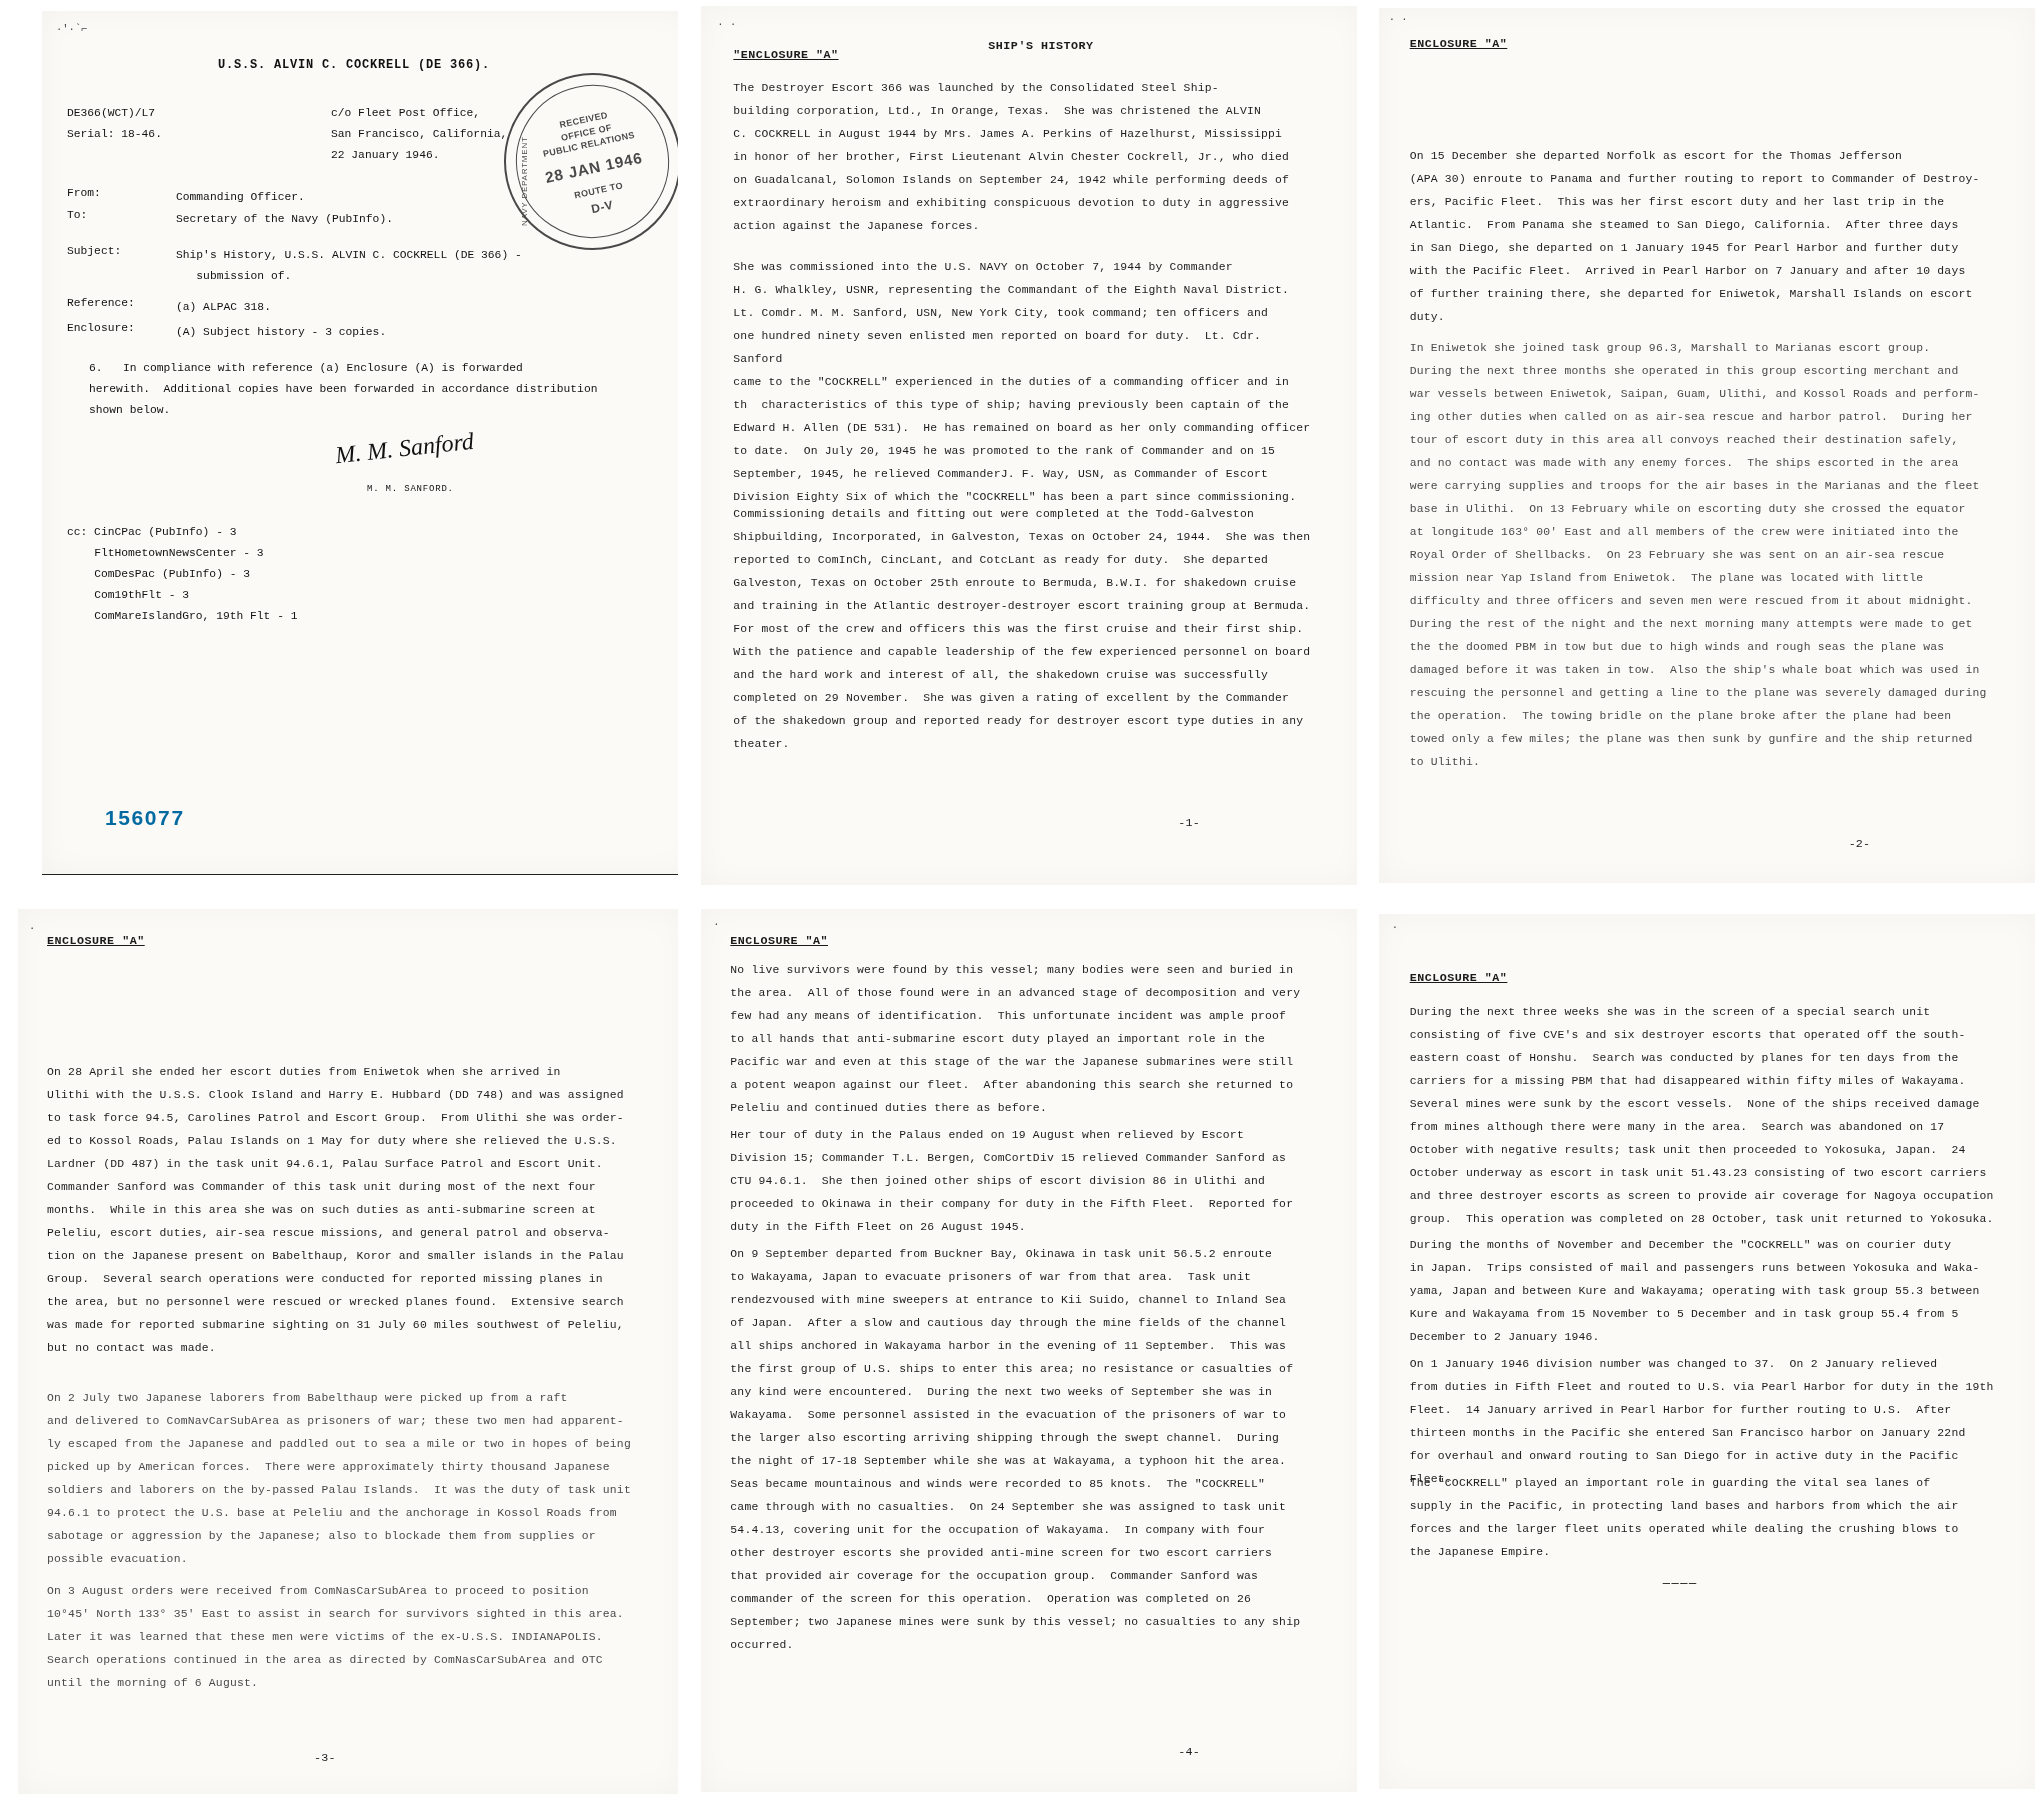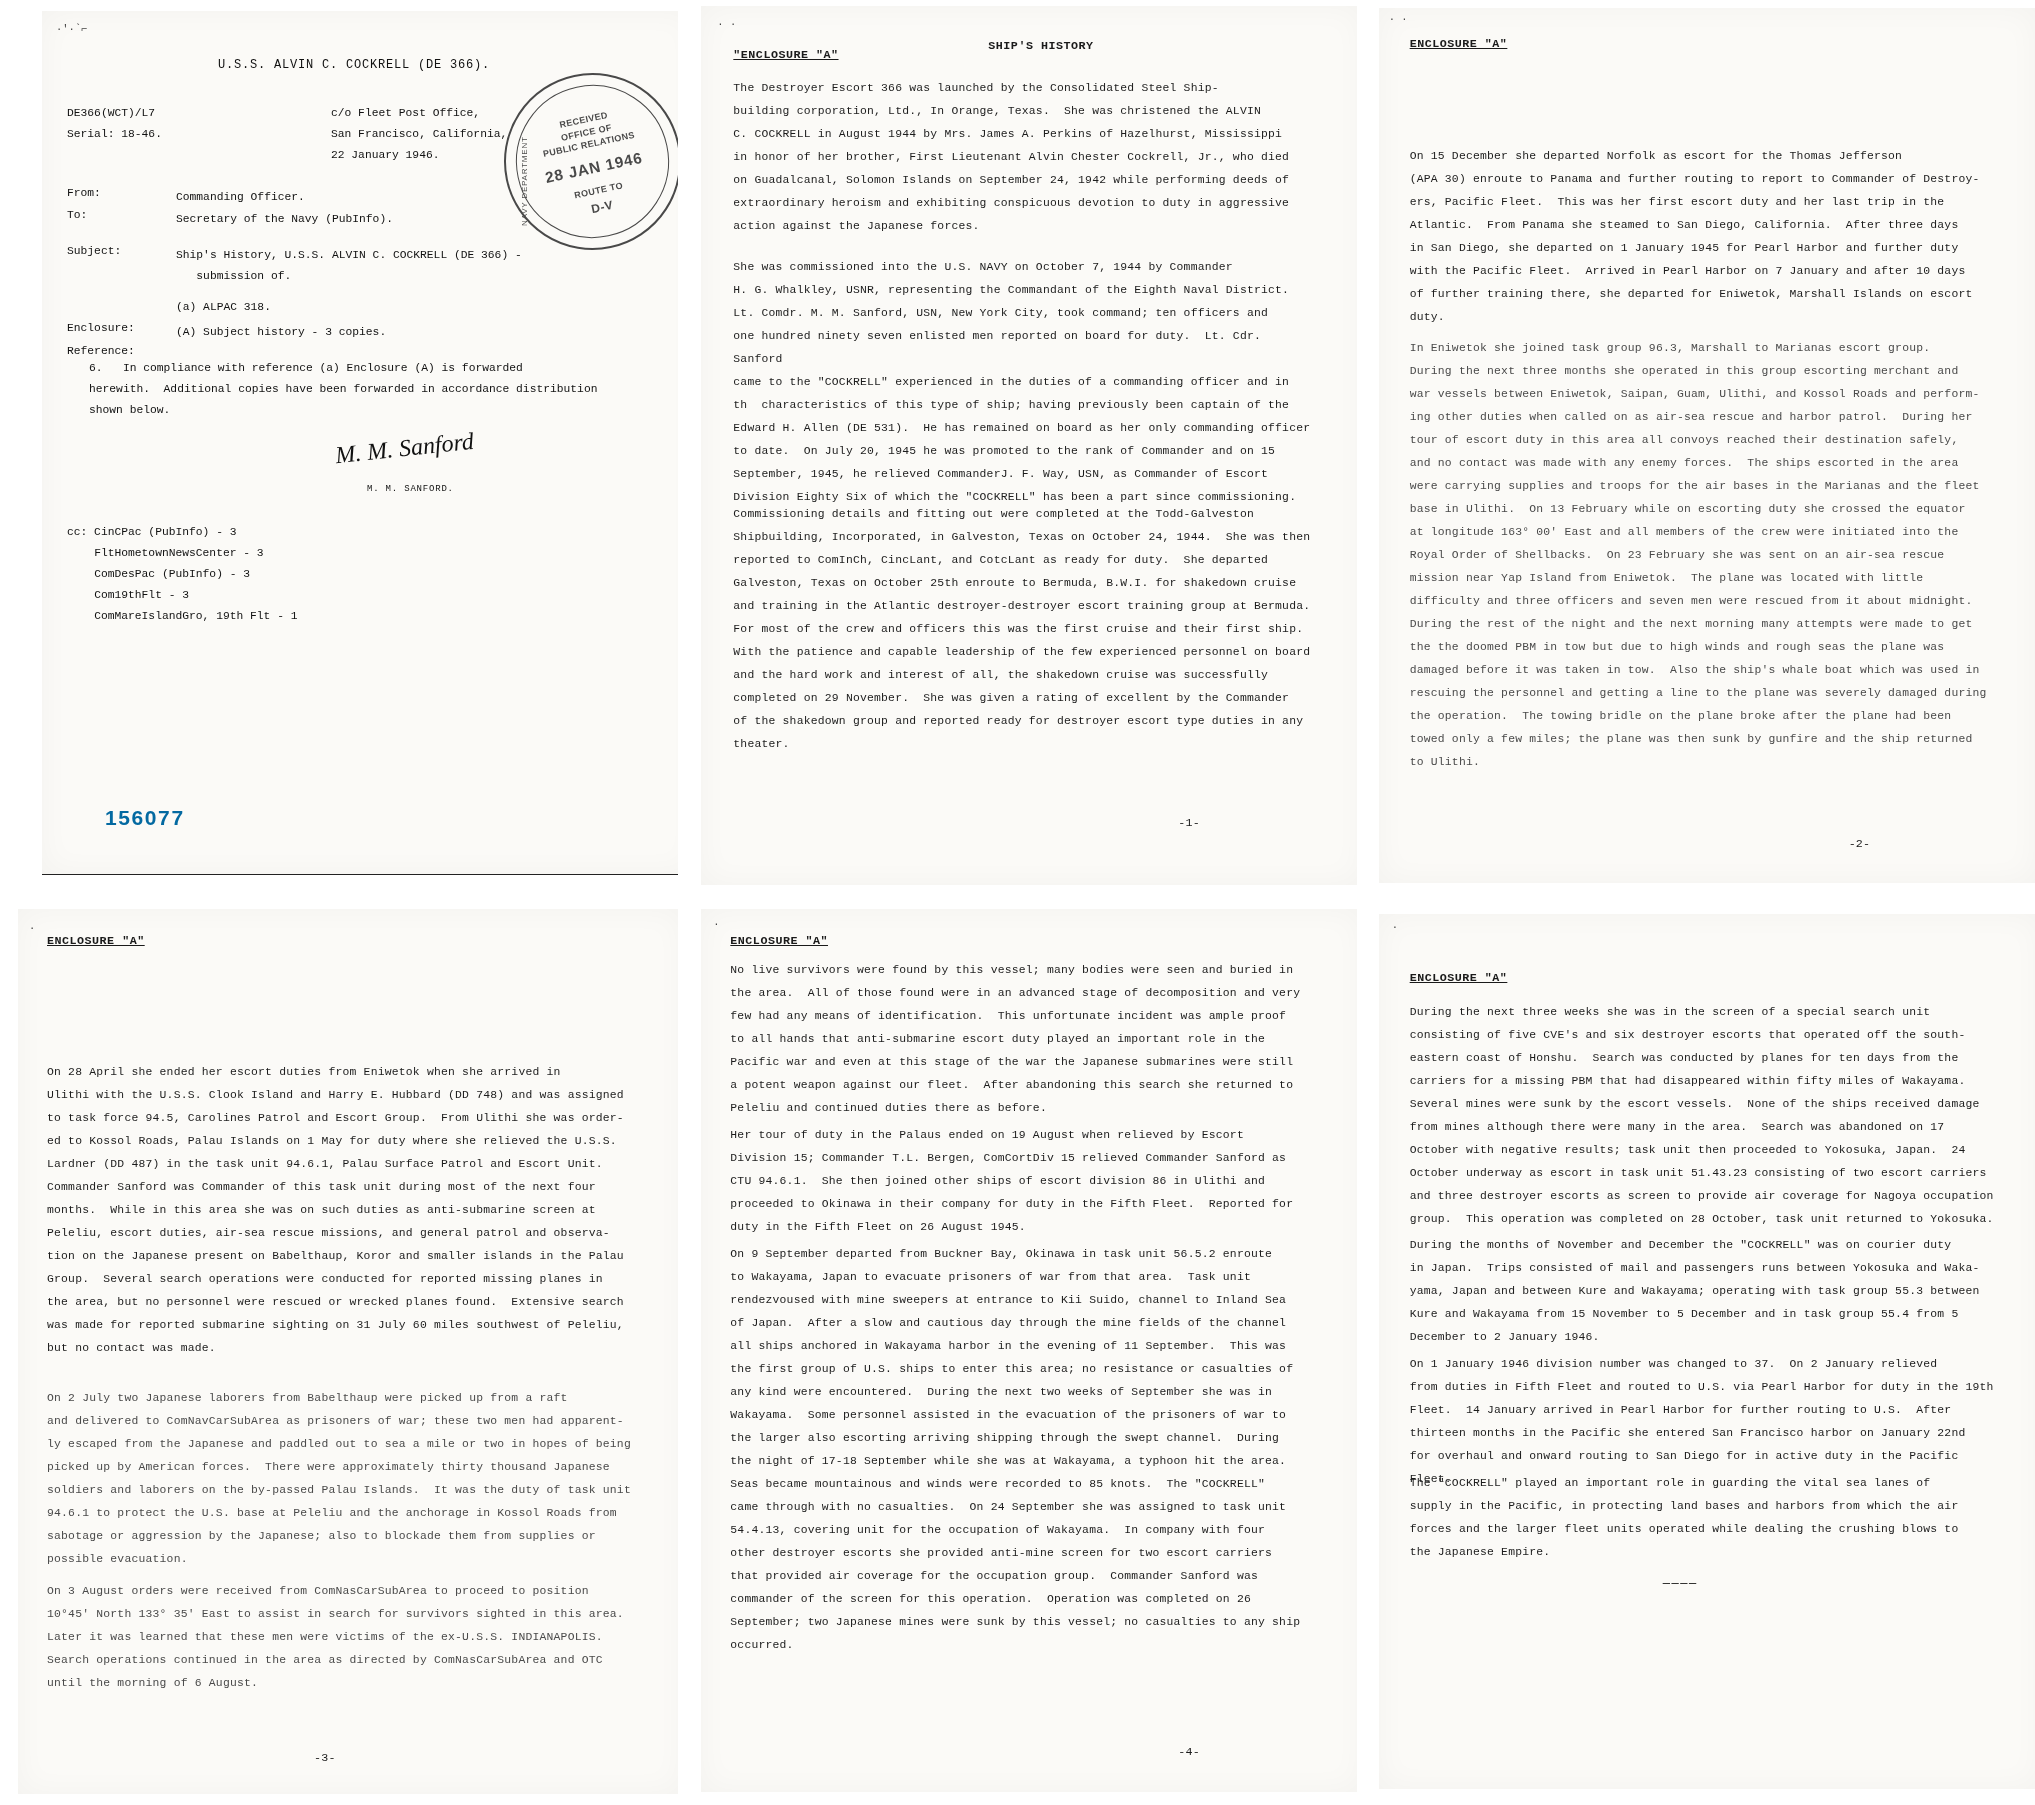--- a/index.html
+++ b/index.html
@@ -58,21 +58,21 @@
     position:absolute;
     font-family:"Liberation Sans", sans-serif;
     font-weight:bold;
     font-size:21px;
     letter-spacing:1.6px;
     color:#0369a1;
   }
   .title1{
     position:absolute;
     font-size:12px;
-    font-weight:normal;
+    font-weight:bold;
     letter-spacing:0.8px;
   }
   .lbl{position:absolute;font-size:11.3px;}
   .val{position:absolute;font-size:11.3px;white-space:pre-wrap;line-height:21px;}
   .sig{
     position:absolute;
     font-family:"Liberation Serif", serif;
     font-style:italic;
     font-size:24px;
     color:#111;
@@ -147,21 +147,21 @@
     <div class="lbl" style="left:67px;top:187px;">From:</div>
     <div class="val" style="left:176px;top:187px;">Commanding Officer.</div>
 
     <div class="lbl" style="left:67px;top:209px;">To:</div>
     <div class="val" style="left:176px;top:209px;">Secretary of the Navy (PubInfo).</div>
 
     <div class="lbl" style="left:67px;top:245px;">Subject:</div>
     <div class="val" style="left:176px;top:245px;">Ship's History, U.S.S. ALVIN C. COCKRELL (DE 366) -
    submission of.</div>
 
-    <div class="lbl" style="left:67px;top:297px;margin-top:48px;">Reference:</div>
+    <div class="lbl" style="left:67px;top:297px;">Reference:</div>
     <div class="val" style="left:176px;top:297px;">(a) ALPAC 318.</div>
 
     <div class="lbl" style="left:67px;top:322px;">Enclosure:</div>
     <div class="val" style="left:176px;top:322px;">(A) Subject history - 3 copies.</div>
 
     <div class="val" style="left:89px;top:358px;width:516px;">6.   In compliance with reference (a) Enclosure (A) is forwarded
 herewith.  Additional copies have been forwarded in accordance distribution
 shown below.</div>
 
     <div class="sig" style="left:335px;top:435px;">M. M. Sanford</div>

